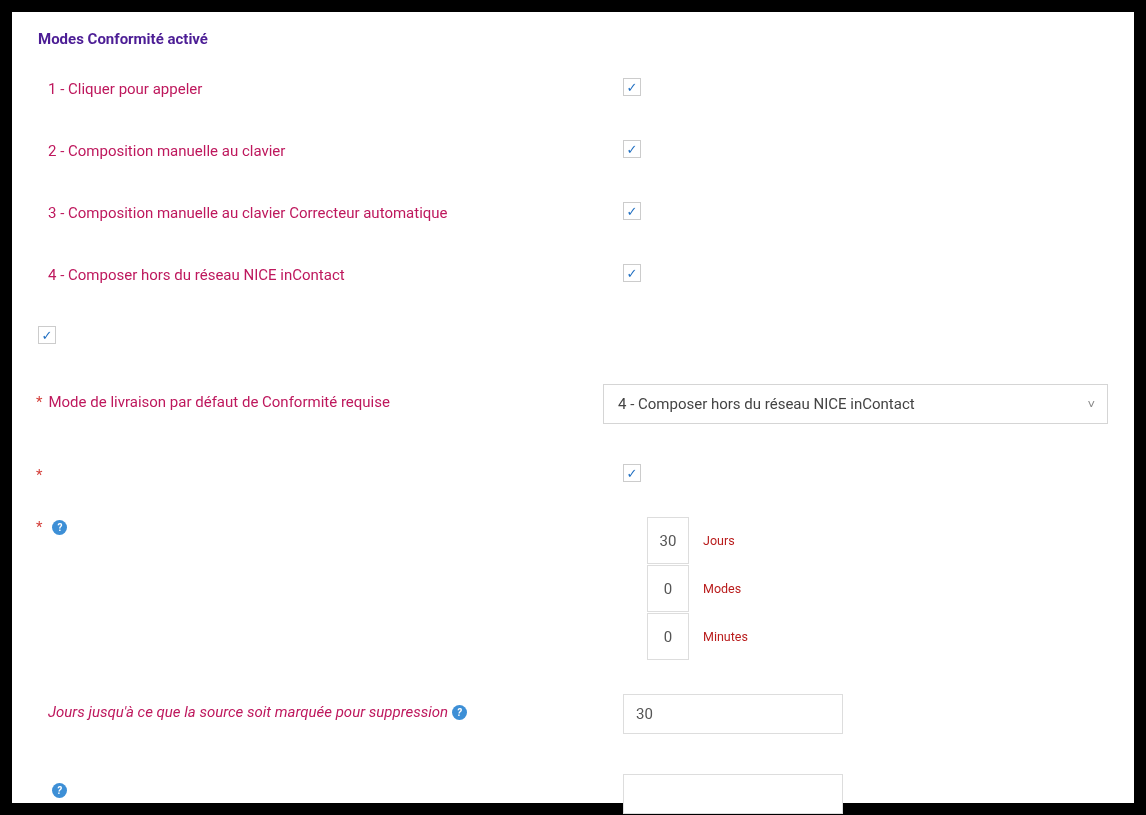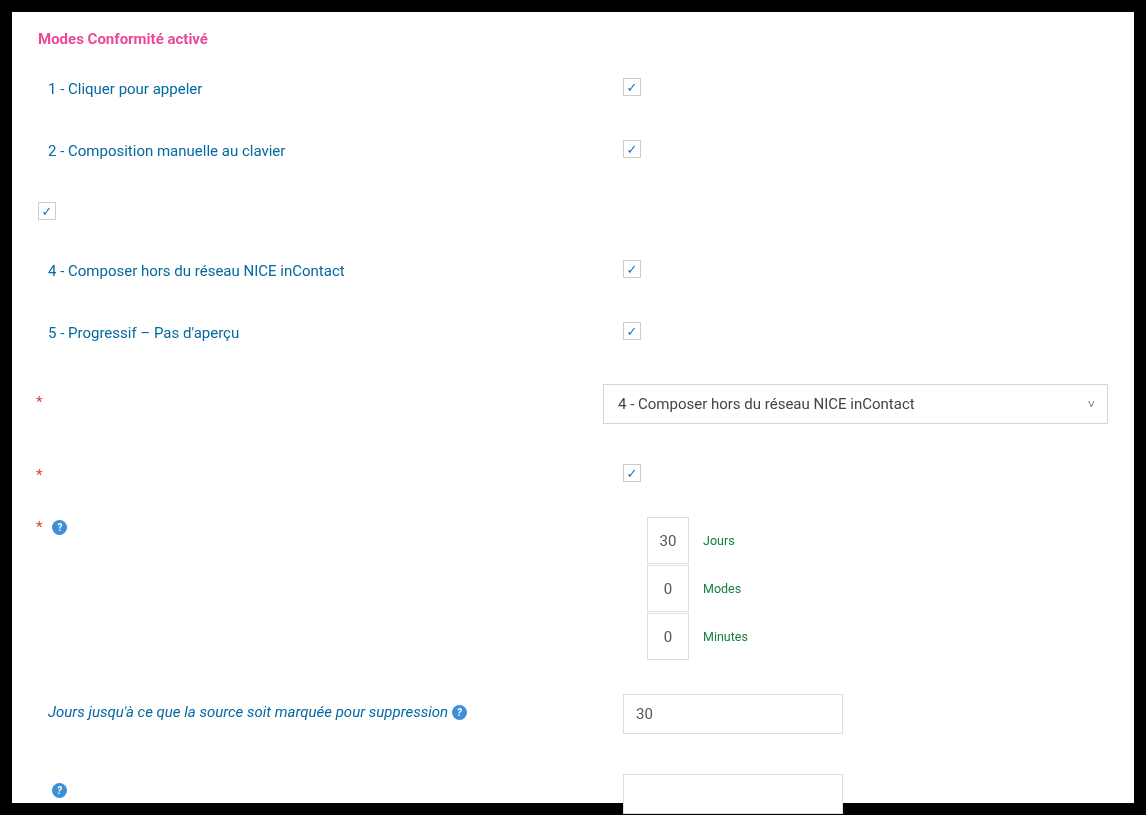--- a/index.html
+++ b/index.html
@@ -12,21 +12,21 @@
   }
   .panel {
     background: #fff;
     margin: 12px;
     padding: 18px 26px 30px 26px;
     width: 1122px;
     height: 791px;
   }
   .section-title {
     font-weight: 700;
-    color: #ec4899;
+    color: #4c1d95;
     margin-bottom: 30px;
   }
   .row {
     display: flex;
     align-items: flex-start;
     margin-bottom: 40px;
   }
   .row.tight { margin-bottom: 30px; }
   .label-col {
     width: 585px;
@@ -40,21 +40,21 @@
     display: flex;
     align-items: flex-start;
   }
   .required {
     color: #d43f3a;
     margin-right: 6px;
     margin-left: -12px;
     font-weight: 400;
   }
   .label-text {
-    color: #0369a1;
+    color: #be185d;
   }
   .checkbox {
     width: 18px;
     height: 18px;
     border: 1px solid #ccc;
     display: inline-flex;
     align-items: center;
     justify-content: center;
     cursor: pointer;
     color: #1f6ec1;
@@ -107,21 +107,21 @@
     display: flex;
     align-items: center;
     justify-content: center;
     color: #555;
     font-size: 15px;
     margin-right: 14px;
     margin-bottom: -1px;
   }
   .duration-label {
     font-size: 12.5px;
-    color: #15803d;
+    color: #b91c1c;
   }
   .text-input {
     border: 1px solid #ddd;
     height: 40px;
     width: 220px;
     padding: 0 12px;
     font-size: 15px;
     color: #555;
     font-family: inherit;
   }
@@ -147,46 +147,47 @@
   <div class="row">
     <div class="label-col">
         <span class="label-text">2 - Composition manuelle au clavier</span>
       </div>
     <div class="control-col">
         <span class="checkbox">✓</span>
       </div>
   </div>
 
   <div class="row">
+    <div class="label-col">
+        <span class="label-text">3 - Composition manuelle au clavier Correcteur automatique</span>
+      </div>
     <div class="control-col">
         <span class="checkbox">✓</span>
       </div>
   </div>
 
   <div class="row">
     <div class="label-col">
         <span class="label-text">4 - Composer hors du réseau NICE inContact</span>
       </div>
     <div class="control-col">
         <span class="checkbox">✓</span>
       </div>
   </div>
 
   <div class="row">
-    <div class="label-col">
-        <span class="label-text">5 - Progressif – Pas d'aperçu</span>
-      </div>
     <div class="control-col">
         <span class="checkbox">✓</span>
       </div>
   </div>
 
   <div class="row row-select">
     <div class="label-col">
       <span class="required">*</span>
+      <span class="label-text">Mode de livraison par défaut de Conformité requise</span>
     </div>
     <div class="control-col">
       <div class="select">
         <span>4 - Composer hors du réseau NICE inContact</span>
         <span class="chevron">˅</span>
       </div>
     </div>
   </div>
 
   <div class="row tight">

